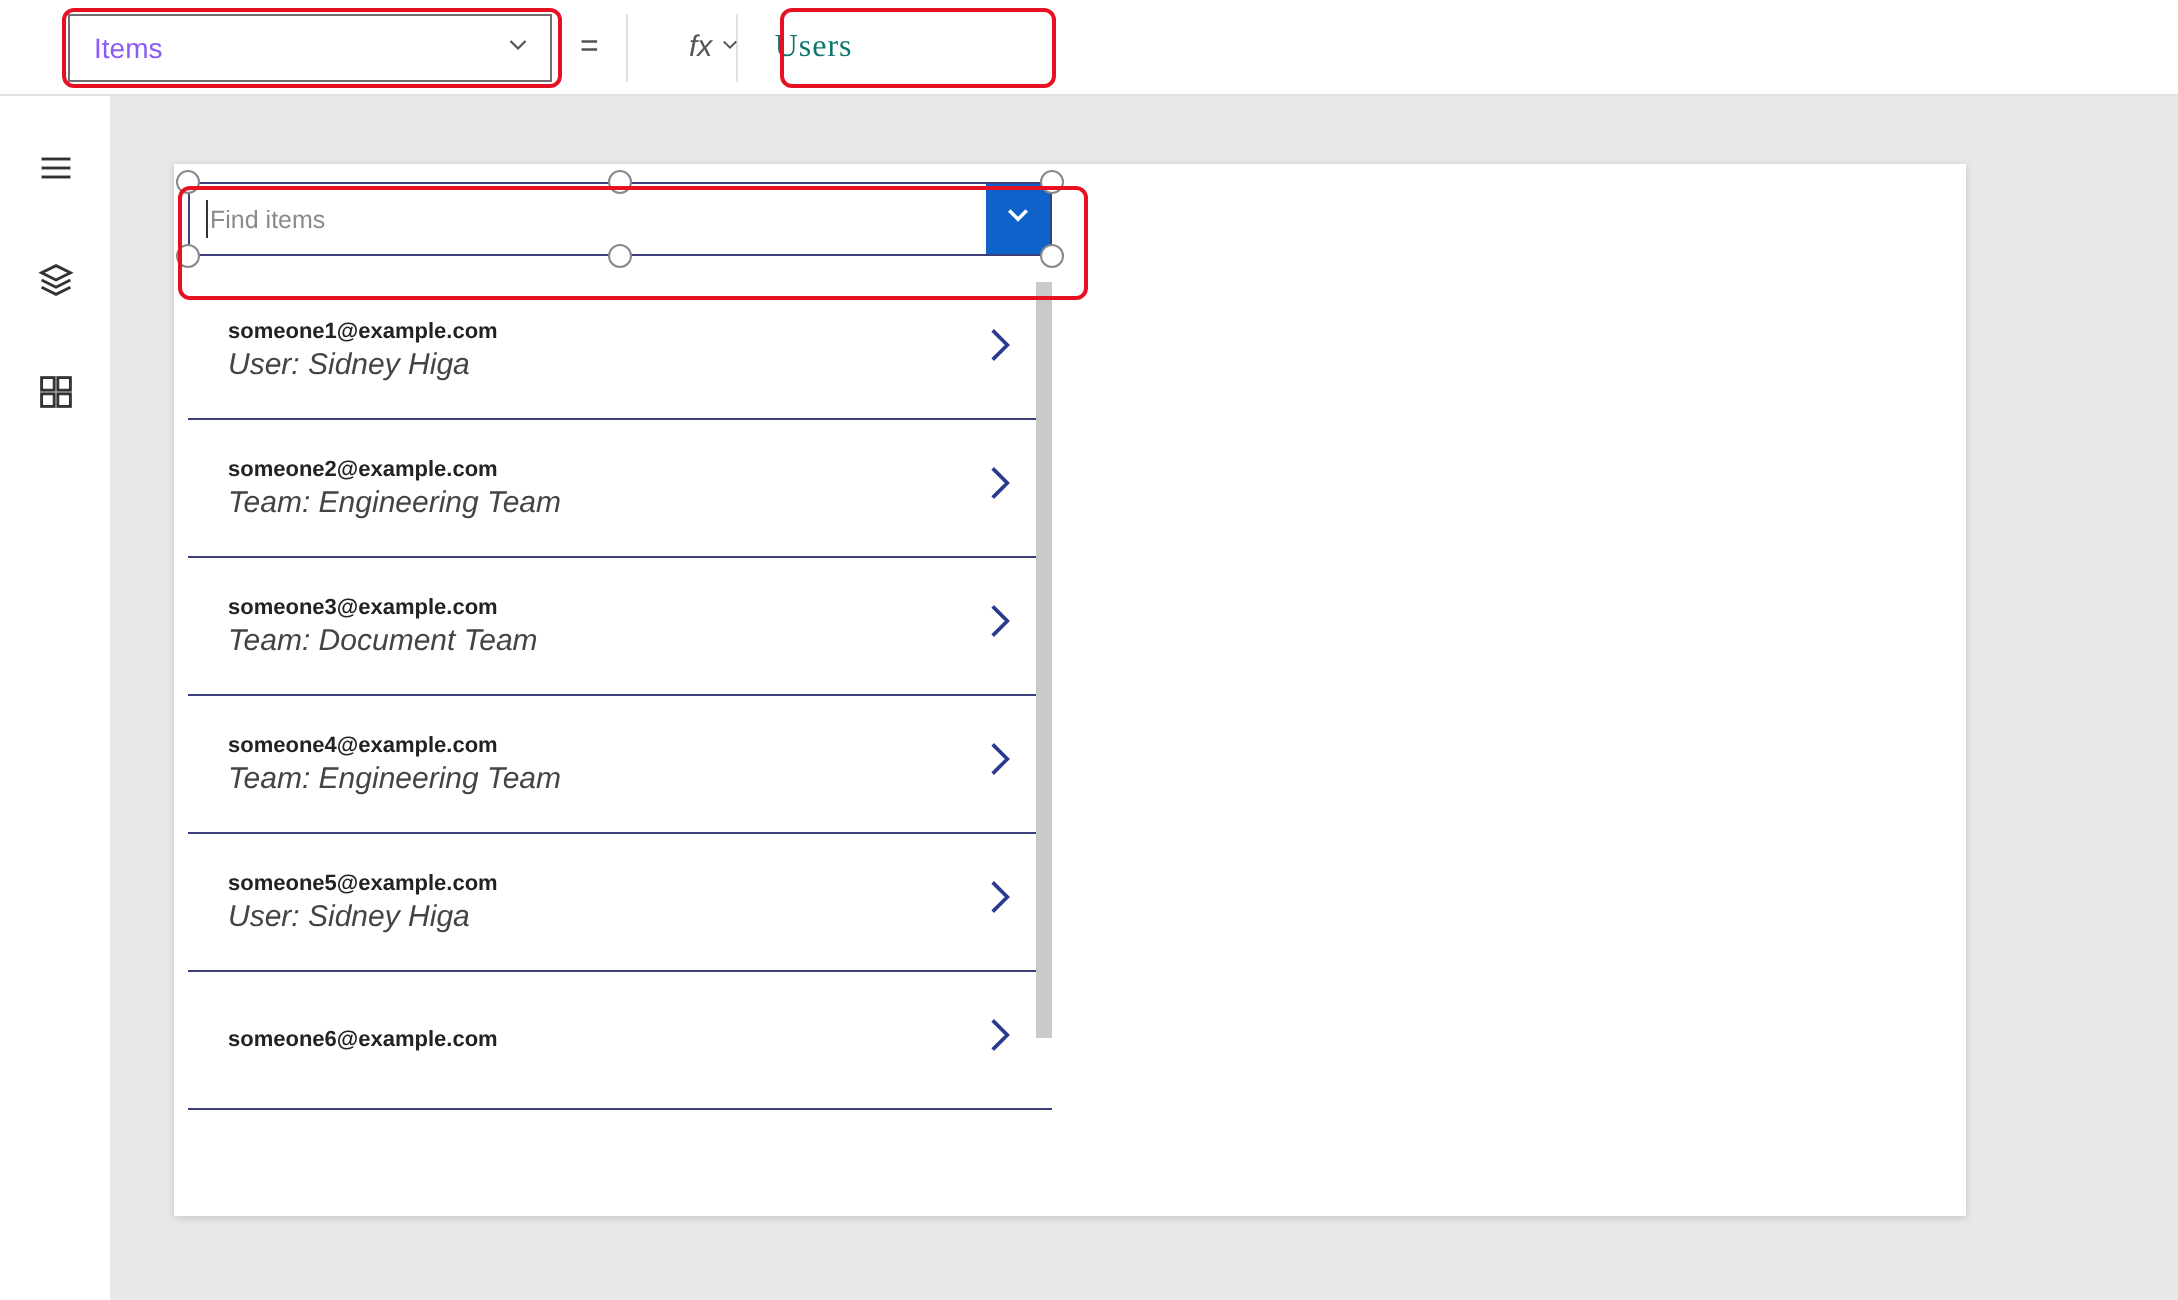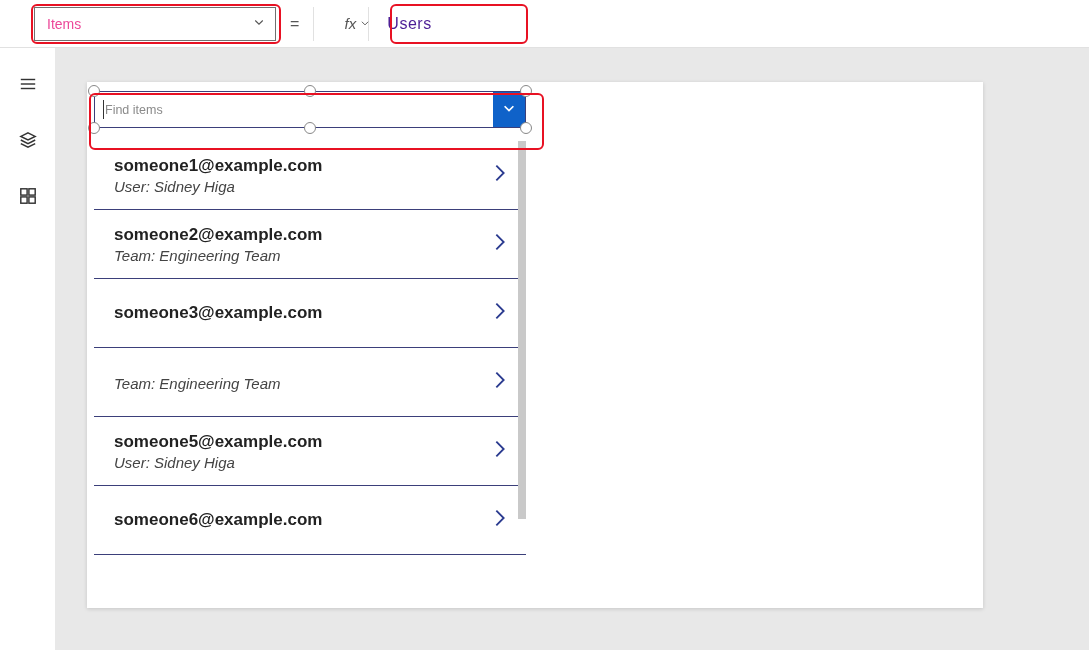--- a/index.html
+++ b/index.html
@@ -23,21 +23,21 @@
   }
   .property-select {
     width: 242px;
     height: 34px;
     border: 1px solid #707070;
     display: flex;
     align-items: center;
     justify-content: space-between;
     padding: 0 10px 0 12px;
     font-size: 14px;
-    color: #ec4899;
+    color: #8b5cf6;
     background: #fff;
   }
   .property-select .chev {
     font-size: 12px;
     color: #555;
   }
   .equals {
     margin: 0 14px;
     font-size: 16px;
     color: #555;
@@ -56,23 +56,23 @@
     gap: 4px;
     padding-left: 32px;
   }
   .fx-box .chev { font-size: 10px; font-style: normal; }
   .formula-text {
     flex: 1;
     height: 34px;
     display: flex;
     align-items: center;
     padding-left: 18px;
-    font-family: Liberation Sans, sans-serif;
+    font-family: Liberation Serif, serif;
     font-size: 16px;
-    color: #4c1d95;
+    color: #0f766e;
     letter-spacing: 0.5px;
   }
 
   
   .hl {
     position: absolute;
     border: 2px solid #e81123;
     border-radius: 6px;
     pointer-events: none;
     z-index: 50;
@@ -208,21 +208,21 @@
     border-bottom: 1px solid #3b3f7a;
     padding: 10px 40px 10px 20px;
     position: relative;
     height: 69px;
     display:flex;
     flex-direction:column;
     justify-content:center;
   }
   .row:first-child { border-top: none; }
   .row .primary {
-    font-size: 17px;
+    font-size: 11px;
     font-weight: 600;
     color: #222;
   }
   .row .secondary {
     font-size: 15px;
     color: #444;
     margin-top: 2px;
     font-style: italic;
   }
   .row .chev-right {
@@ -325,25 +325,27 @@
             </div>
             <div class="row">
               <div class="primary">someone2@example.com</div>
               <div class="secondary">Team: Engineering Team</div>
               <div class="chev-right"><svg viewBox="0 0 16 24">
                   <polyline points="4,4 12,12 4,20"></polyline>
                 </svg></div>
             </div>
             <div class="row">
               <div class="primary">someone3@example.com</div>
-              <div class="chev-right"><svg viewBox="0 0 16 24">
-                  <polyline points="4,4 12,12 4,20"></polyline>
-                </svg></div>
-            </div>
-            <div class="row">
+              <div class="secondary">Team: Document Team</div>
+              <div class="chev-right"><svg viewBox="0 0 16 24">
+                  <polyline points="4,4 12,12 4,20"></polyline>
+                </svg></div>
+            </div>
+            <div class="row">
+              <div class="primary">someone4@example.com</div>
               <div class="secondary">Team: Engineering Team</div>
               <div class="chev-right"><svg viewBox="0 0 16 24">
                   <polyline points="4,4 12,12 4,20"></polyline>
                 </svg></div>
             </div>
             <div class="row">
               <div class="primary">someone5@example.com</div>
               <div class="secondary">User: Sidney Higa</div>
               <div class="chev-right"><svg viewBox="0 0 16 24">
                   <polyline points="4,4 12,12 4,20"></polyline>

